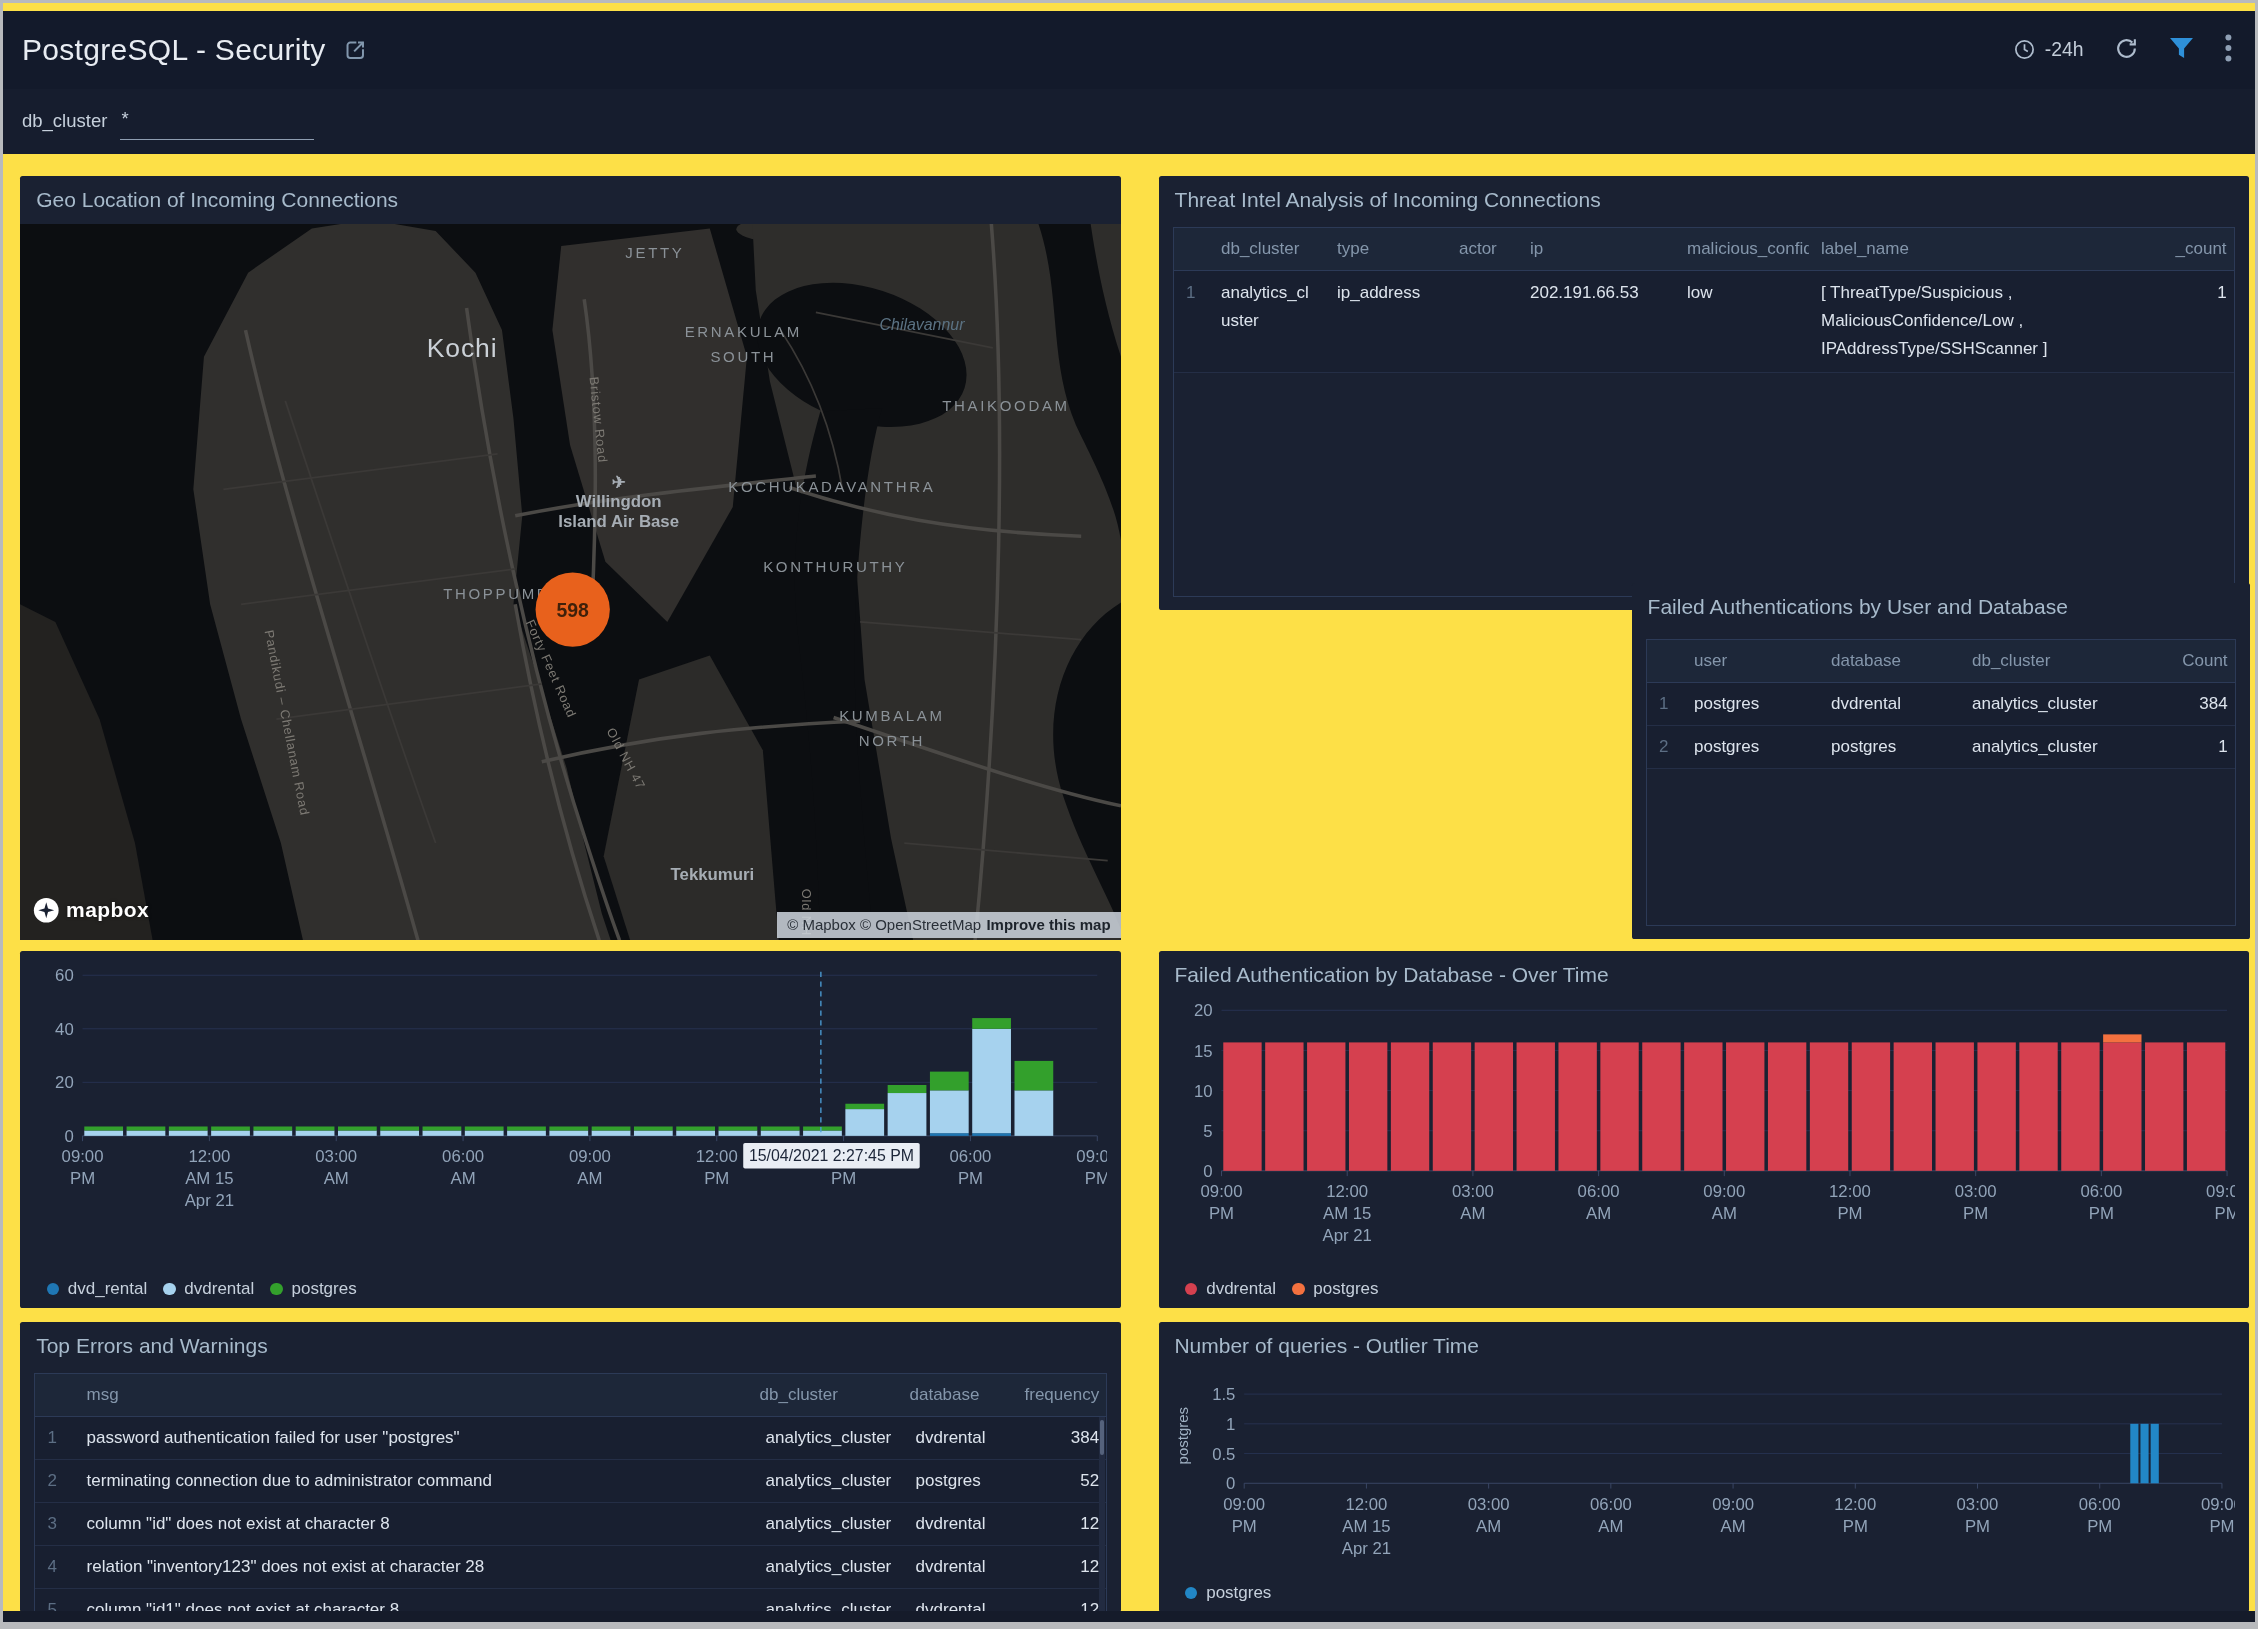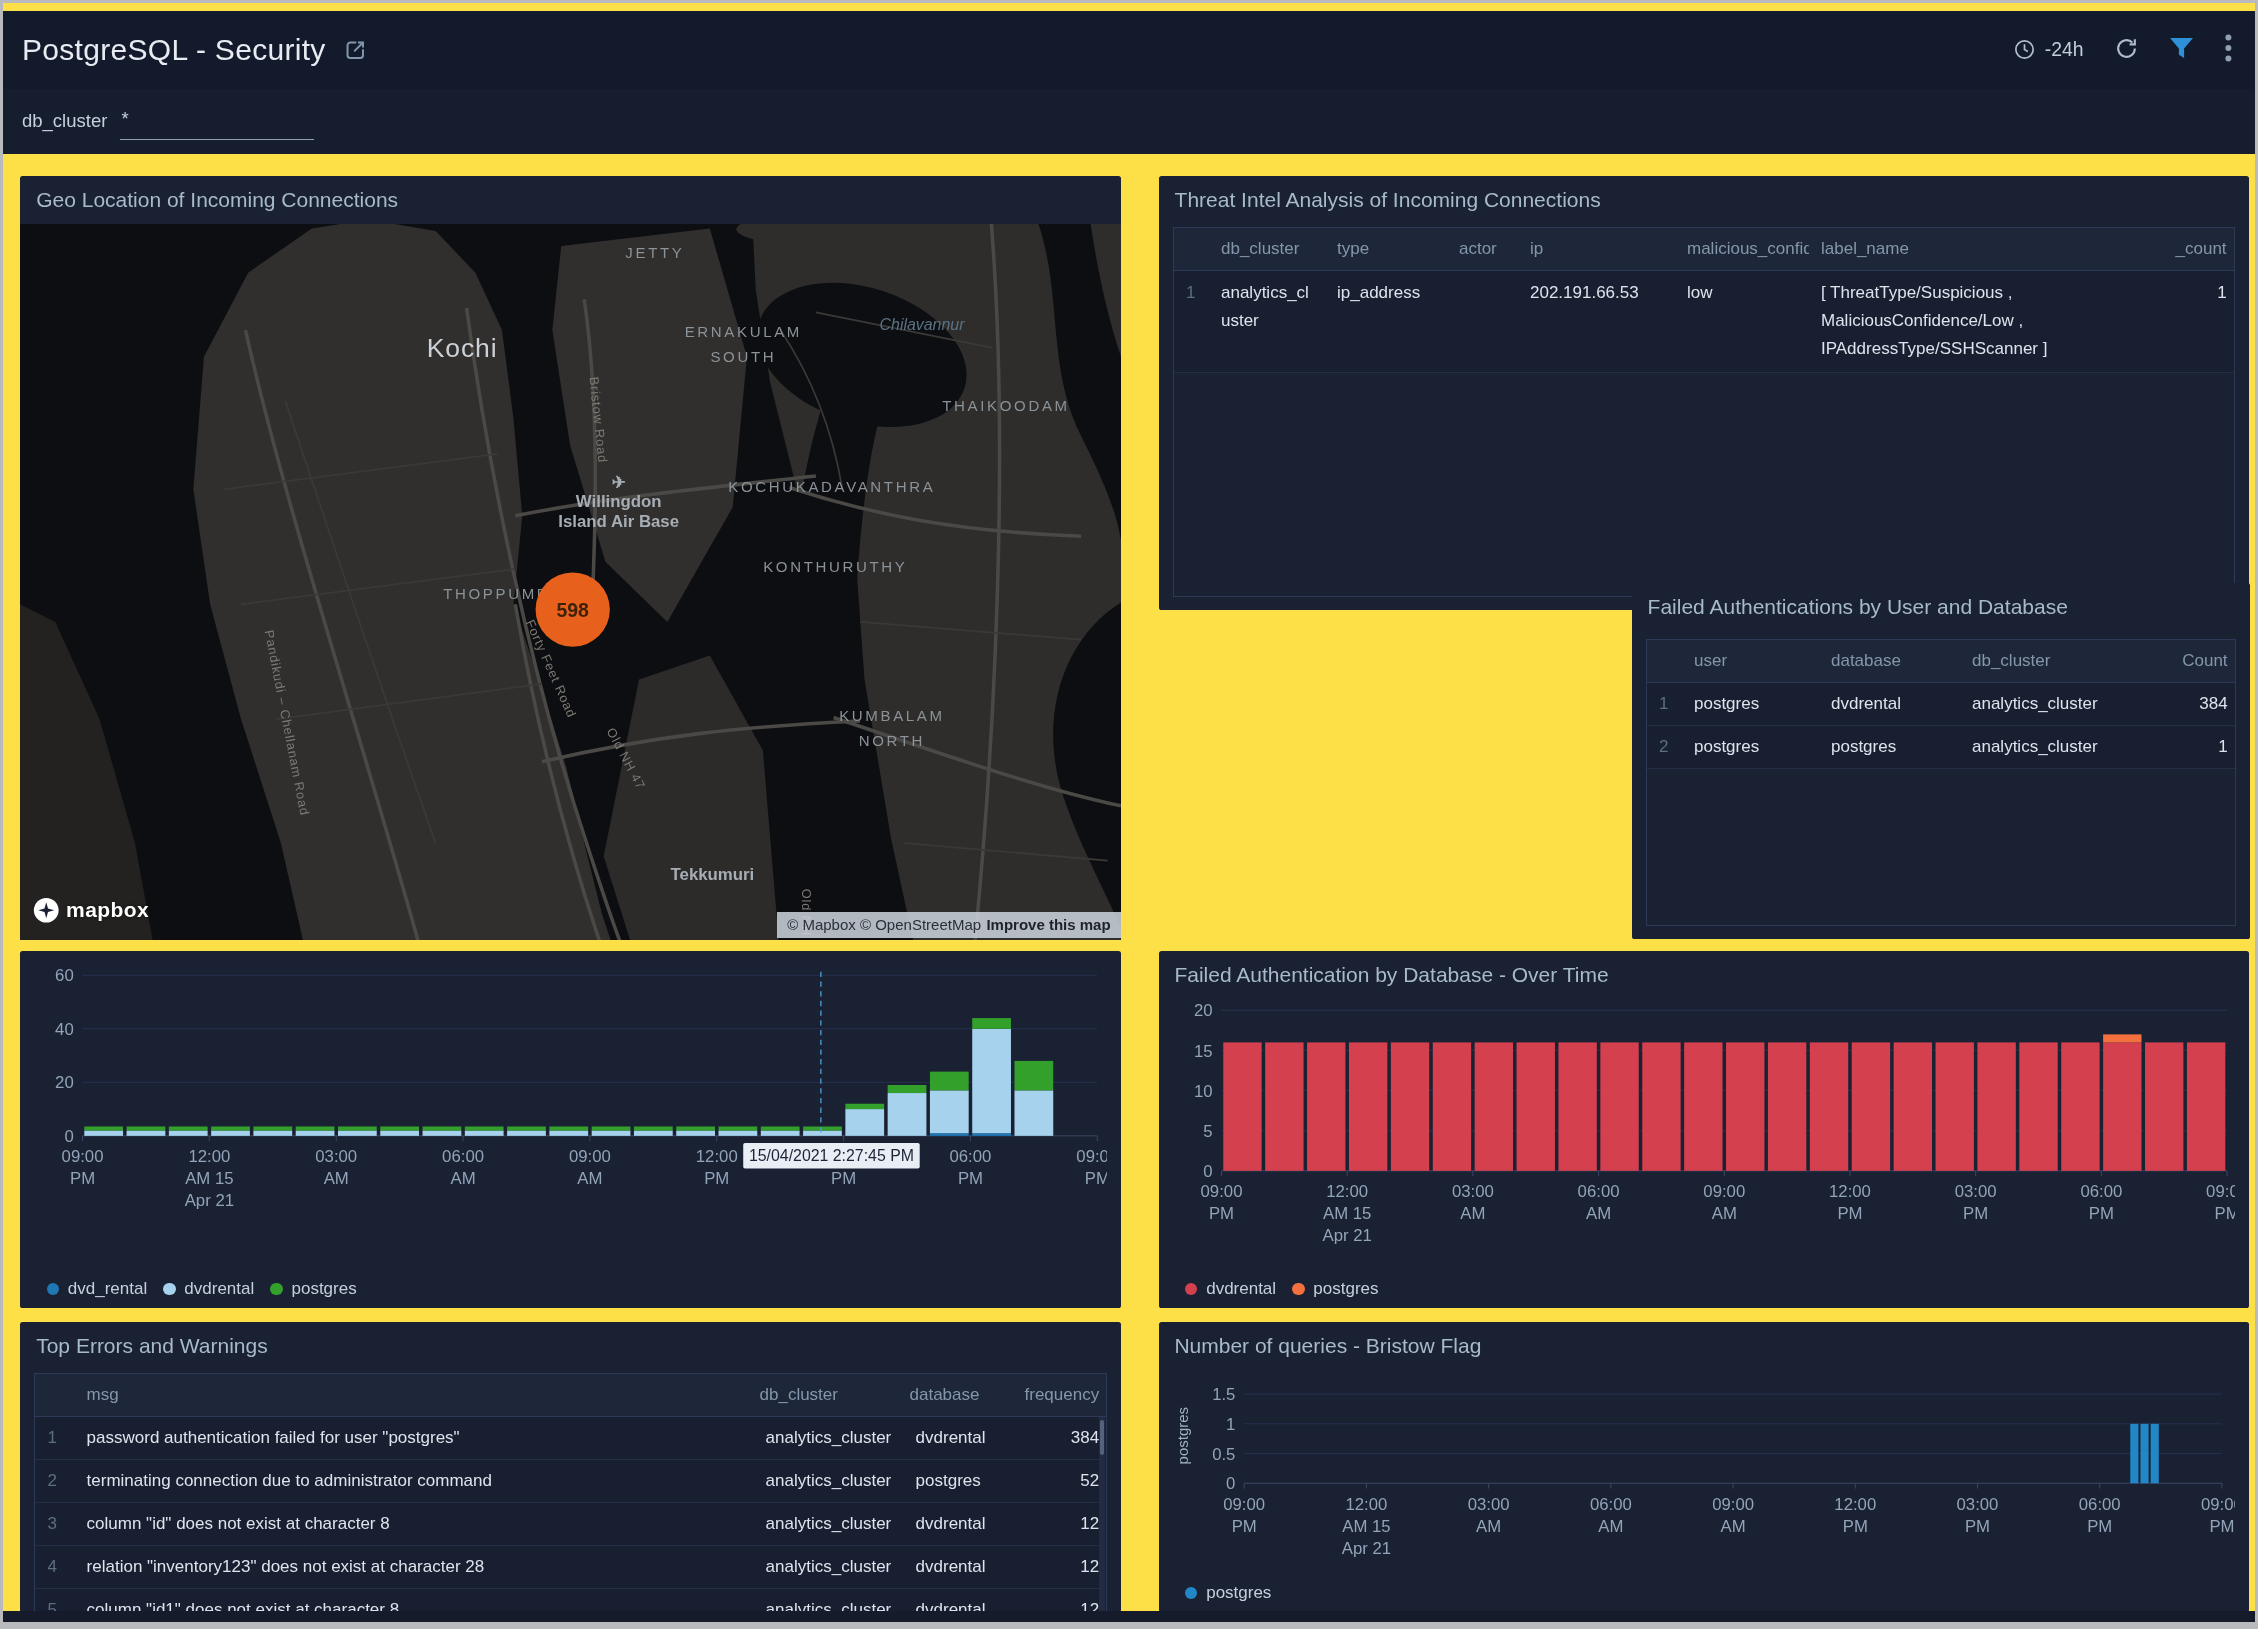--- a/index.html
+++ b/index.html
@@ -466,21 +466,21 @@
             <div class="cell cidx" style="flex: 0 0 39px;">5</div>
             <div class="cell" style="flex: 1 1 0px;">column "id1" does not exist at character 8</div>
             <div class="cell" style="flex: 0 0 150px;">analytics_cluster</div>
             <div class="cell" style="flex: 0 0 115px;">dvdrental</div>
             <div class="cell" style="flex: 0 0 88px; text-align: right;">12</div>
           </div>
         </div>
   </div>
 
   <div class="panel chartpanel" style="left:1156px;top:1319px;width:1090px;height:290px;">
-    <div class="ctitle">Number of queries - Bristow Flag</div>
+    <div class="ctitle">Number of queries - Outlier Time</div>
     <div id="chart-outlier"><svg width="1062" height="207" viewBox="0 0 1204 235">
             <line x1="80" x2="1190" y1="132" y2="132" stroke="#3e4b6b" stroke-width="1"></line>
             <text x="70" y="139" text-anchor="end" class="tick">0</text>
             <line x1="80" x2="1190" y1="98.25" y2="98.25" stroke="#283354" stroke-width="1"></line>
             <text x="70" y="105.25" text-anchor="end" class="tick">0.5</text>
             <line x1="80" x2="1190" y1="64.5" y2="64.5" stroke="#283354" stroke-width="1"></line>
             <text x="70" y="71.5" text-anchor="end" class="tick">1</text>
             <line x1="80" x2="1190" y1="30.75" y2="30.75" stroke="#283354" stroke-width="1"></line>
             <text x="70" y="37.75" text-anchor="end" class="tick">1.5</text>
             <rect x="1085.9375" width="9.25" y="64.5" height="67.5" fill="#2287c6"></rect>

